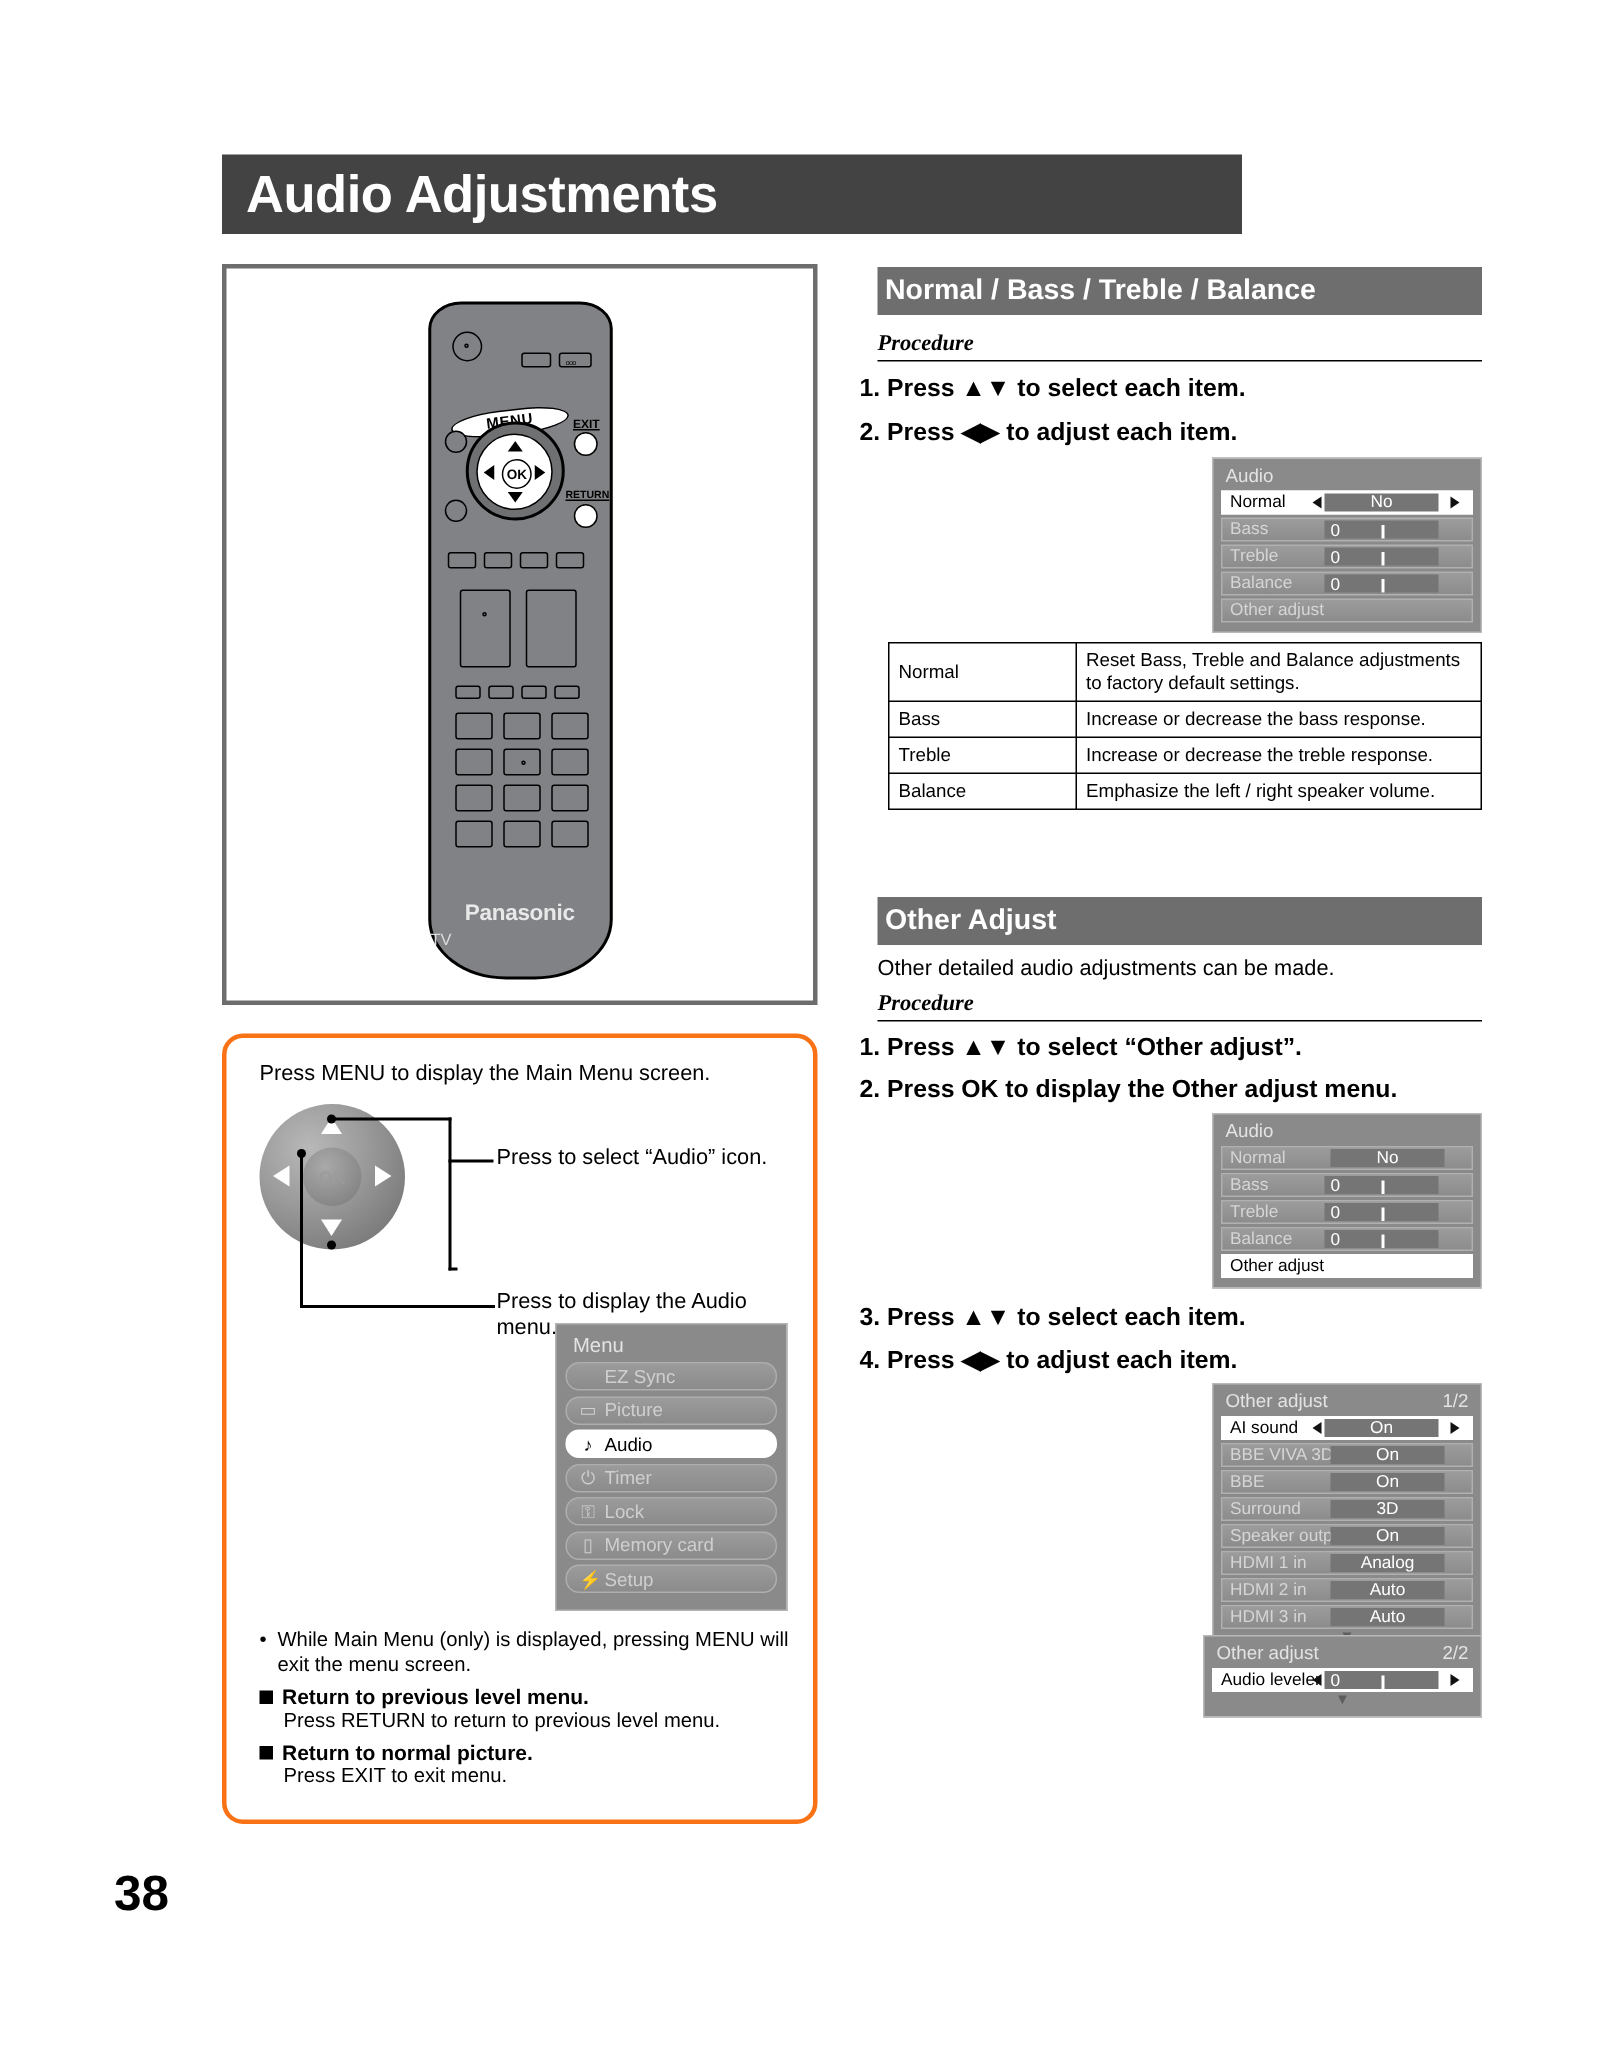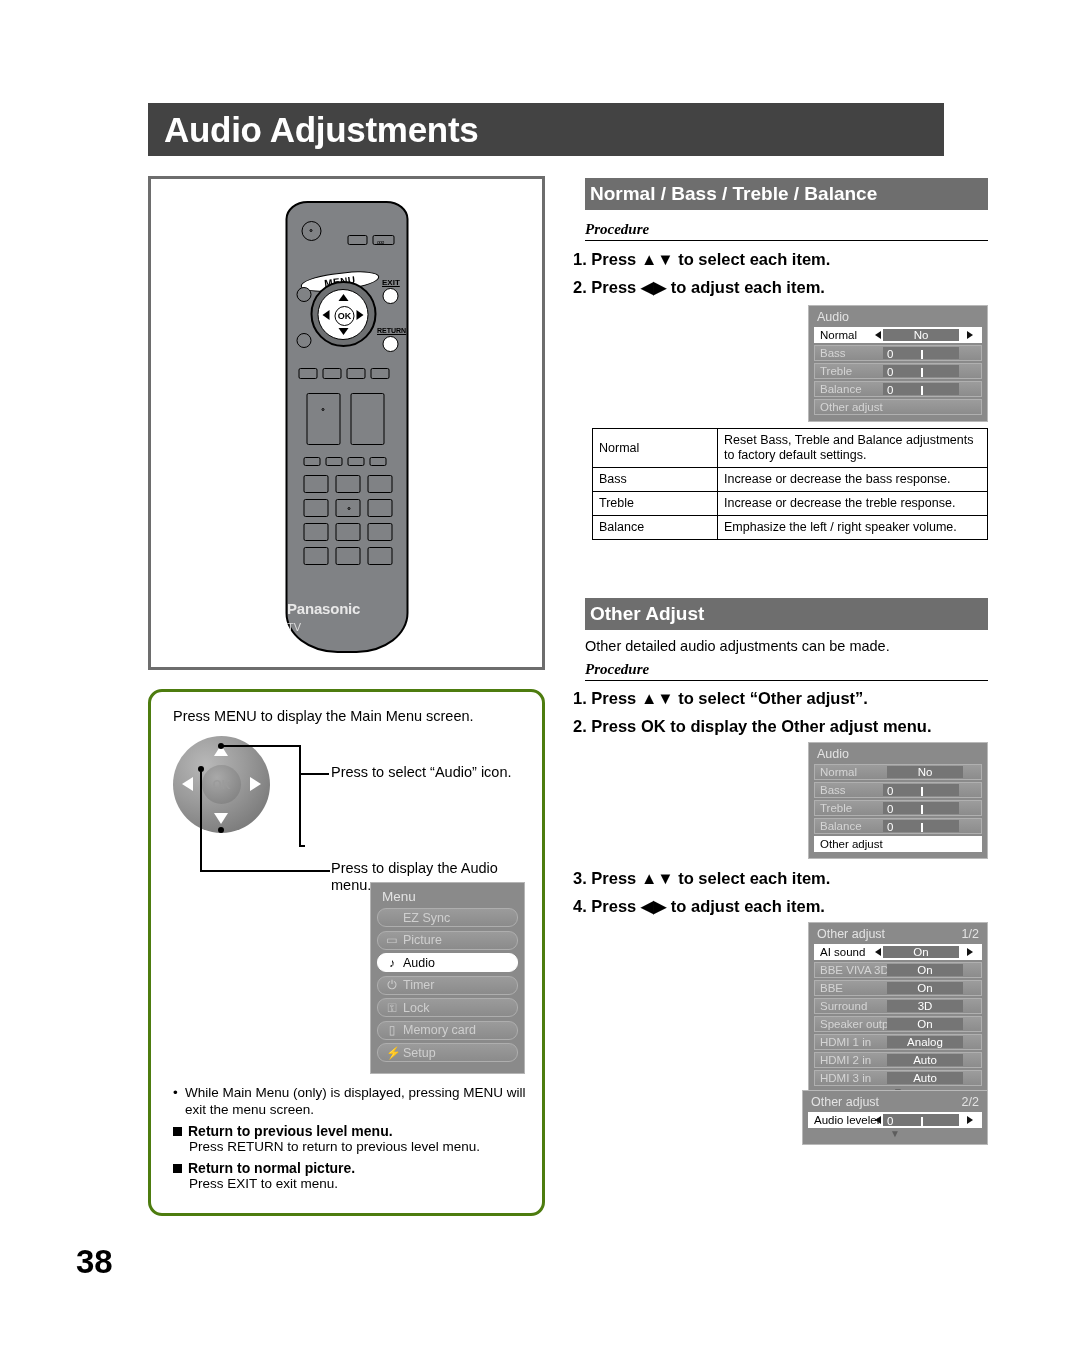--- a/index.html
+++ b/index.html
@@ -10,21 +10,21 @@
     font-family: "Liberation Sans", sans-serif;
     color: #000;
     position: relative;
     overflow: hidden;
   }
 
   
   .title-bar {
     position: absolute;
     left: 148px; top: 103px;
-    width: 796px; height: 53px;
+    width: 680px; height: 53px;
     background: #434343;
     display: flex; align-items: center;
   }
   .title-bar .title-text {
     color: #fff;
     font-size: 35px;
     font-weight: bold;
     letter-spacing: -0.3px;
     padding-left: 16px;
   }
@@ -91,33 +91,33 @@
   .tri { position: absolute; width: 0; height: 0; }
   .tri-up { border-left: 5px solid transparent; border-right: 5px solid transparent; border-bottom: 7px solid #000; }
   .tri-dn { border-left: 5px solid transparent; border-right: 5px solid transparent; border-top: 7px solid #000; }
   .tri-lf { border-top: 5px solid transparent; border-bottom: 5px solid transparent; border-right: 7px solid #000; }
   .tri-rt { border-top: 5px solid transparent; border-bottom: 5px solid transparent; border-left: 7px solid #000; }
   .rm-label {
     position: absolute; font-size: 8px; font-weight: bold; color: #000; text-decoration: underline;
   }
   .brand {
     position: absolute; left: 0; right: 0; bottom: 34px;
-    text-align: left; color: #e8e8e8;
+    text-align: center; color: #e8e8e8;
     font-size: 15px; font-weight: bold; letter-spacing: -0.2px;
   }
   .brand-sub {
     position: absolute; left: 0; right: 0; bottom: 18px;
     text-align: left; color: #dcdcdc; font-size: 11px;
   }
 
   .lower-box {
     position: absolute;
     left: 148px; top: 689px;
     width: 397px; height: 527px;
-    border: 3px solid #4d7c0f;
+    border: 3px solid #f97316;
     border-radius: 14px;
     background: #fff;
   }
   .press-menu-line {
     position: absolute; left: 22px; top: 16px;
     font-size: 14.5px; color: #000; white-space: nowrap;
   }
 
   
   .okpad {

